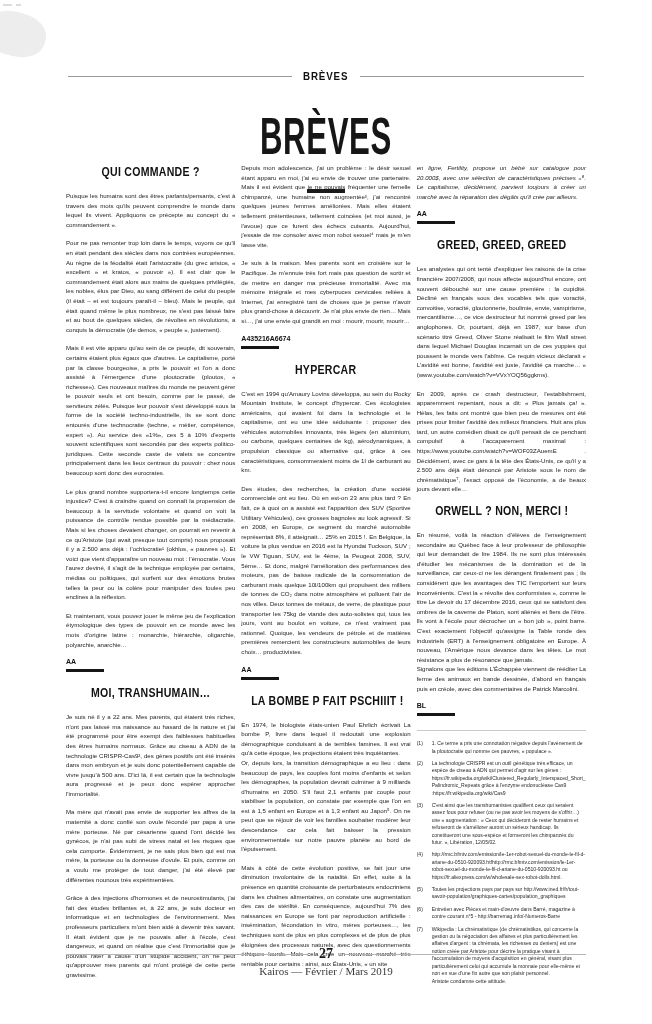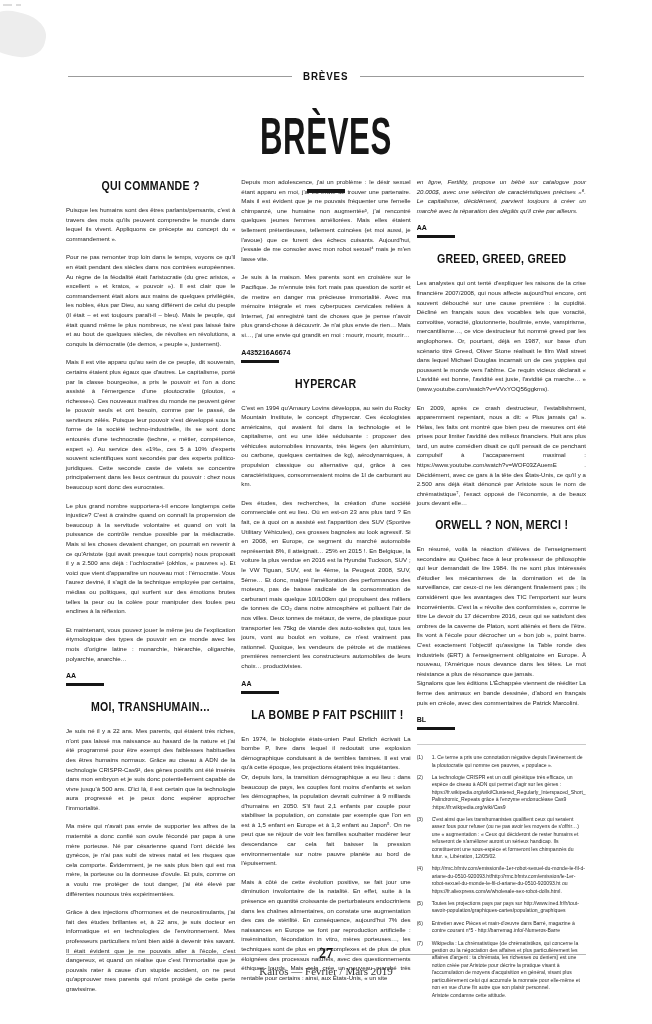--- a/index.html
+++ b/index.html
@@ -19,21 +19,21 @@
   .header-row{position:absolute;top:70px;left:68px;width:516px;display:flex;align-items:center;}
   .header-line{flex:1;height:1px;background:#9b9b9b;}
   .header-label{margin:0 7px;font-weight:700;font-size:11.5px;letter-spacing:1px;display:inline-block;transform:scaleX(.85);color:#111;}
 
   
   .page-title{position:absolute;top:106px;left:0;width:652px;text-align:center;}
   .page-title span{display:inline-block;font-weight:700;font-size:52px;letter-spacing:1px;transform:scaleX(.6);transform-origin:center;color:#161616;}
   .title-rule{position:absolute;top:189px;left:307px;width:38px;height:4px;background:#1a1a1a;}
 
   
-  .columns{position:absolute;top:163px;left:66px;width:520px;display:flex;gap:6px;margin-top:14px;}
+  .columns{position:absolute;top:163px;left:66px;width:520px;display:flex;gap:6px;}
   .col{flex:1;min-width:0;}
 
   .h2{font-weight:700;font-size:12px;text-align:center;margin:10px 0 12px;white-space:nowrap;transform:scaleX(.88);transform-origin:center;letter-spacing:.3px;color:#111;}
   .h2.first{margin-top:2px;}
   .p{font-size:6.1px;line-height:9.6px;text-align:justify;margin:0 0 9px;white-space:pre-line;color:#1d1d1d;}
   .p.it{font-style:italic;}
   .sig{font-weight:700;font-size:7px;margin:0;color:#111;}
   .sig-rule{width:38px;height:3px;background:#161616;margin:4px 0 14px;}
 
   .fn-divider{height:1px;background:#c9c9c9;margin:10px 0 9px;}

